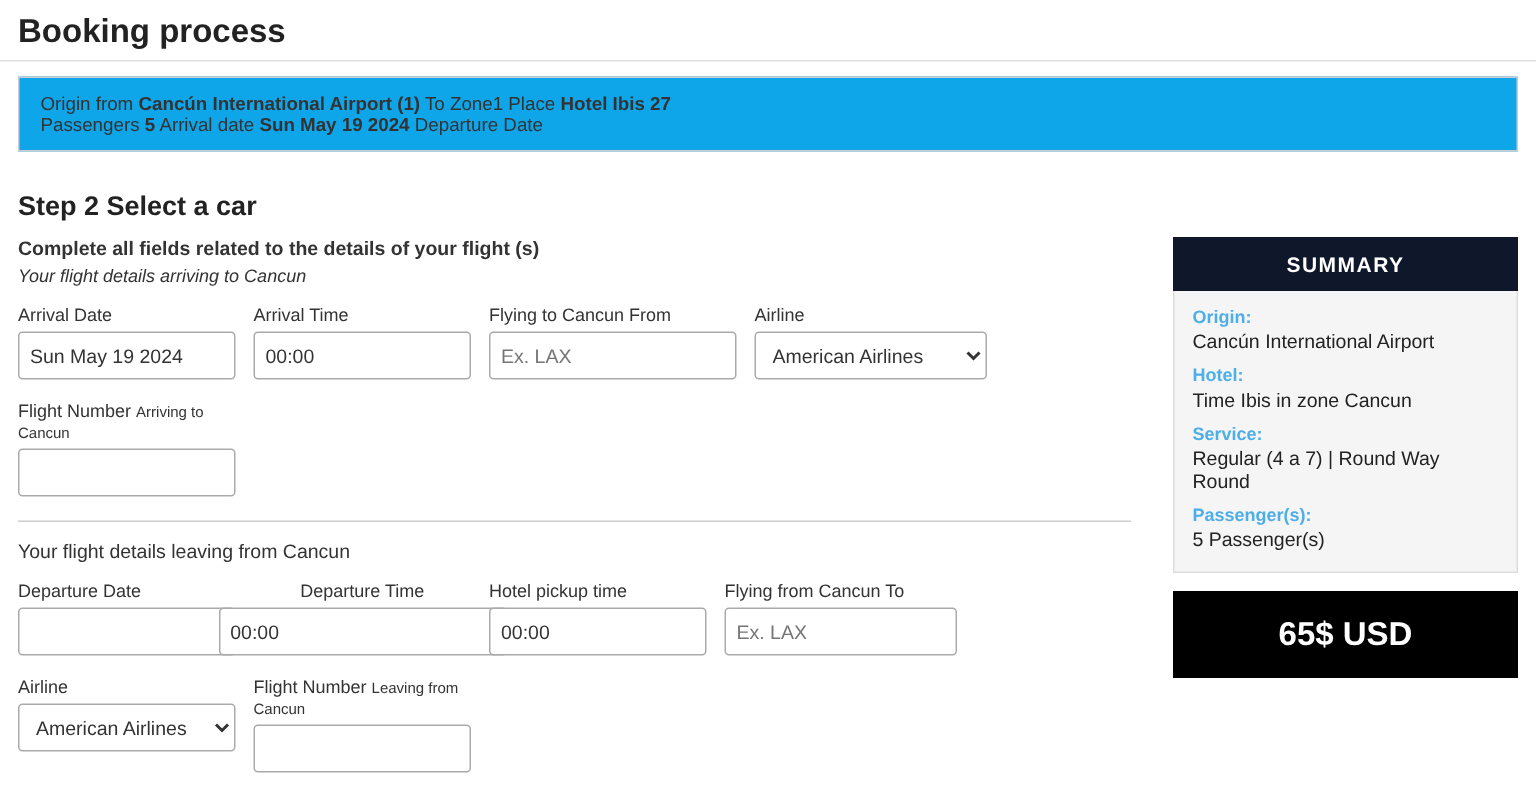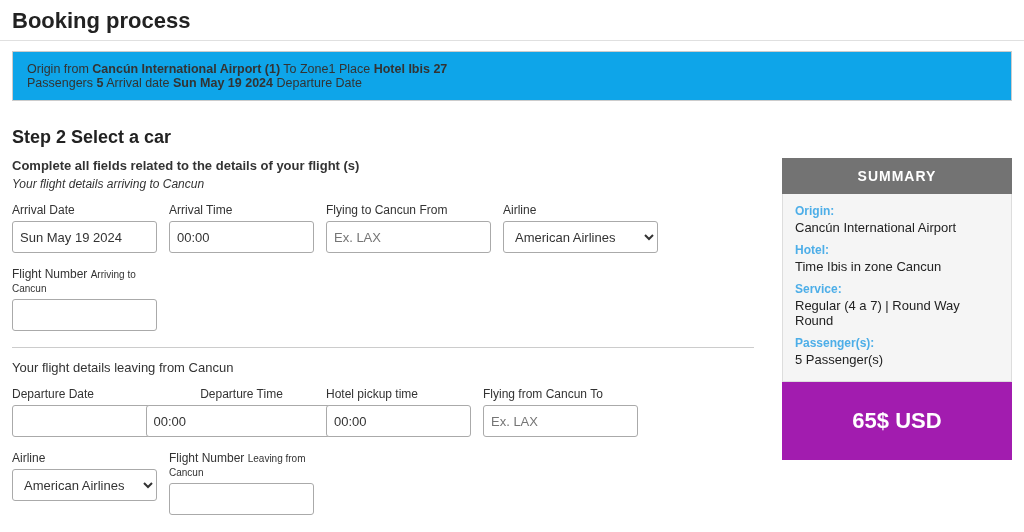--- a/index.html
+++ b/index.html
@@ -39,26 +39,26 @@
     .field-flying-to { width: 155px; }
     .field-airline-dep { width: 145px; }
     .field-flight-number-dep { width: 145px; }
 
     .section-divider { border: none; border-top: 1px solid #ccc; margin: 16px 0 12px; }
 
     .departure-section-header { font-size: 13px; margin-bottom: 12px; }
 
     
     .summary-panel { width: 230px; flex-shrink: 0; }
-    .summary-header { background: #737373; color: #fff; text-align: center; font-size: 14px; font-weight: bold; padding: 10px; letter-spacing: 1px; }
+    .summary-header { background: #0f172a; color: #fff; text-align: center; font-size: 14px; font-weight: bold; padding: 10px; letter-spacing: 1px; }
     .summary-body { background: #f5f5f5; border: 1px solid #ddd; border-top: none; padding: 10px 12px; }
     .summary-label { color: #4daee8; font-size: 12px; font-weight: bold; margin-top: 8px; margin-bottom: 2px; }
     .summary-label:first-child { margin-top: 0; }
     .summary-value { font-size: 13px; color: #222; margin-bottom: 4px; }
-    .summary-price { background: #a21caf; color: #fff; text-align: center; font-size: 22px; font-weight: bold; padding: 26px; margin-top: 0; }
+    .summary-price { background: #000000; color: #fff; text-align: center; font-size: 22px; font-weight: bold; padding: 16px; margin-top: 12px; }
   </style>
 </head>
 <body>
 
 <div class="page-header">
   <h1>Booking process</h1>
 </div>
 
 <div class="booking-info-bar">
   <span>Origin from</span>

